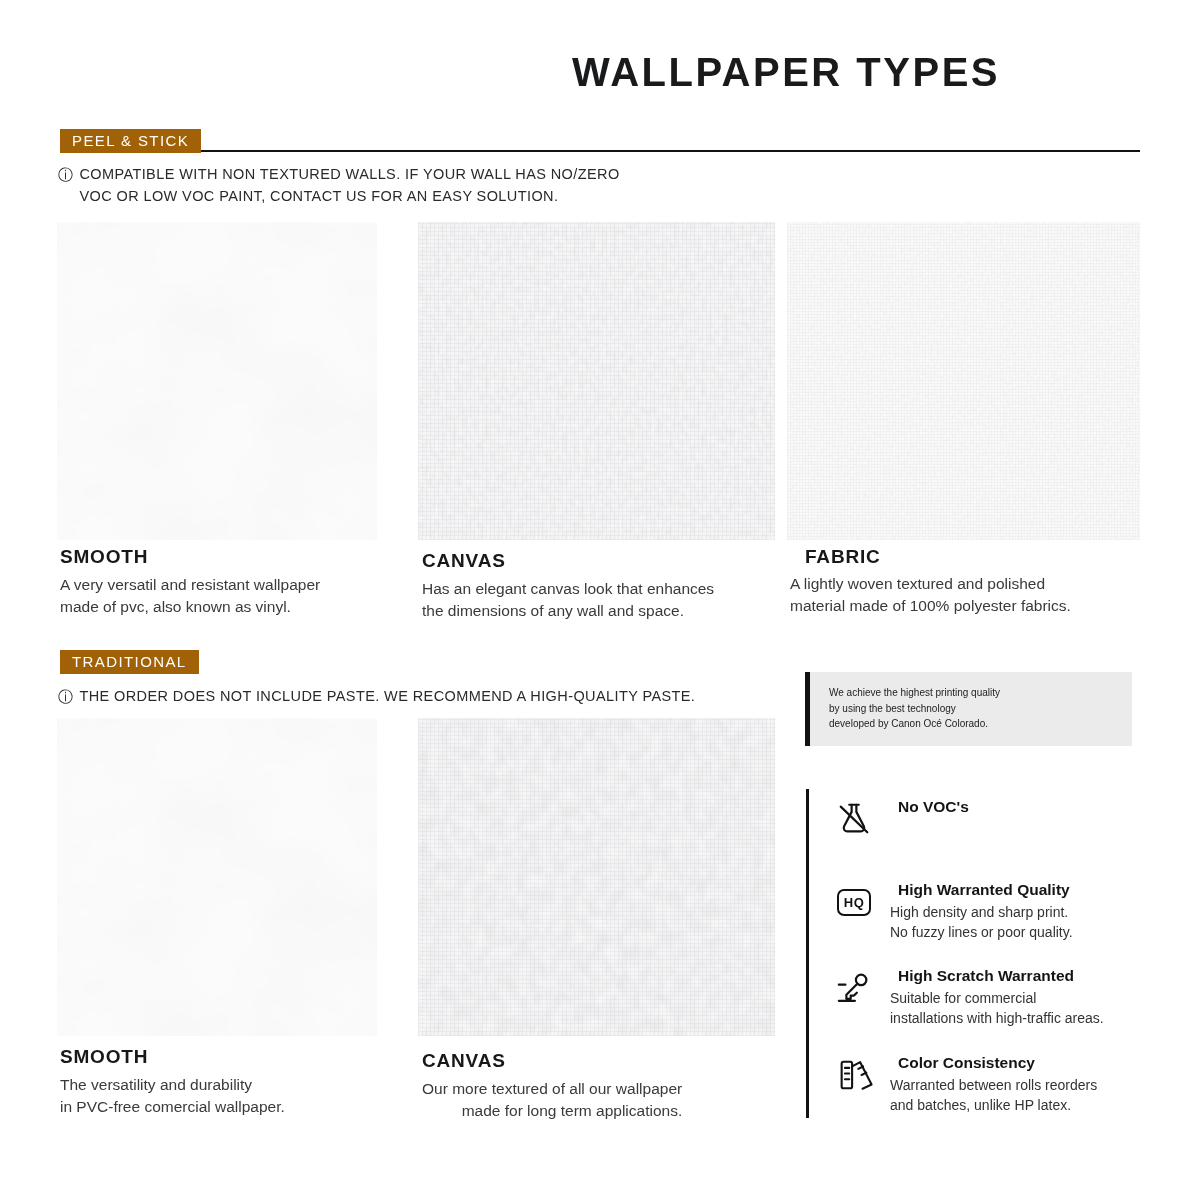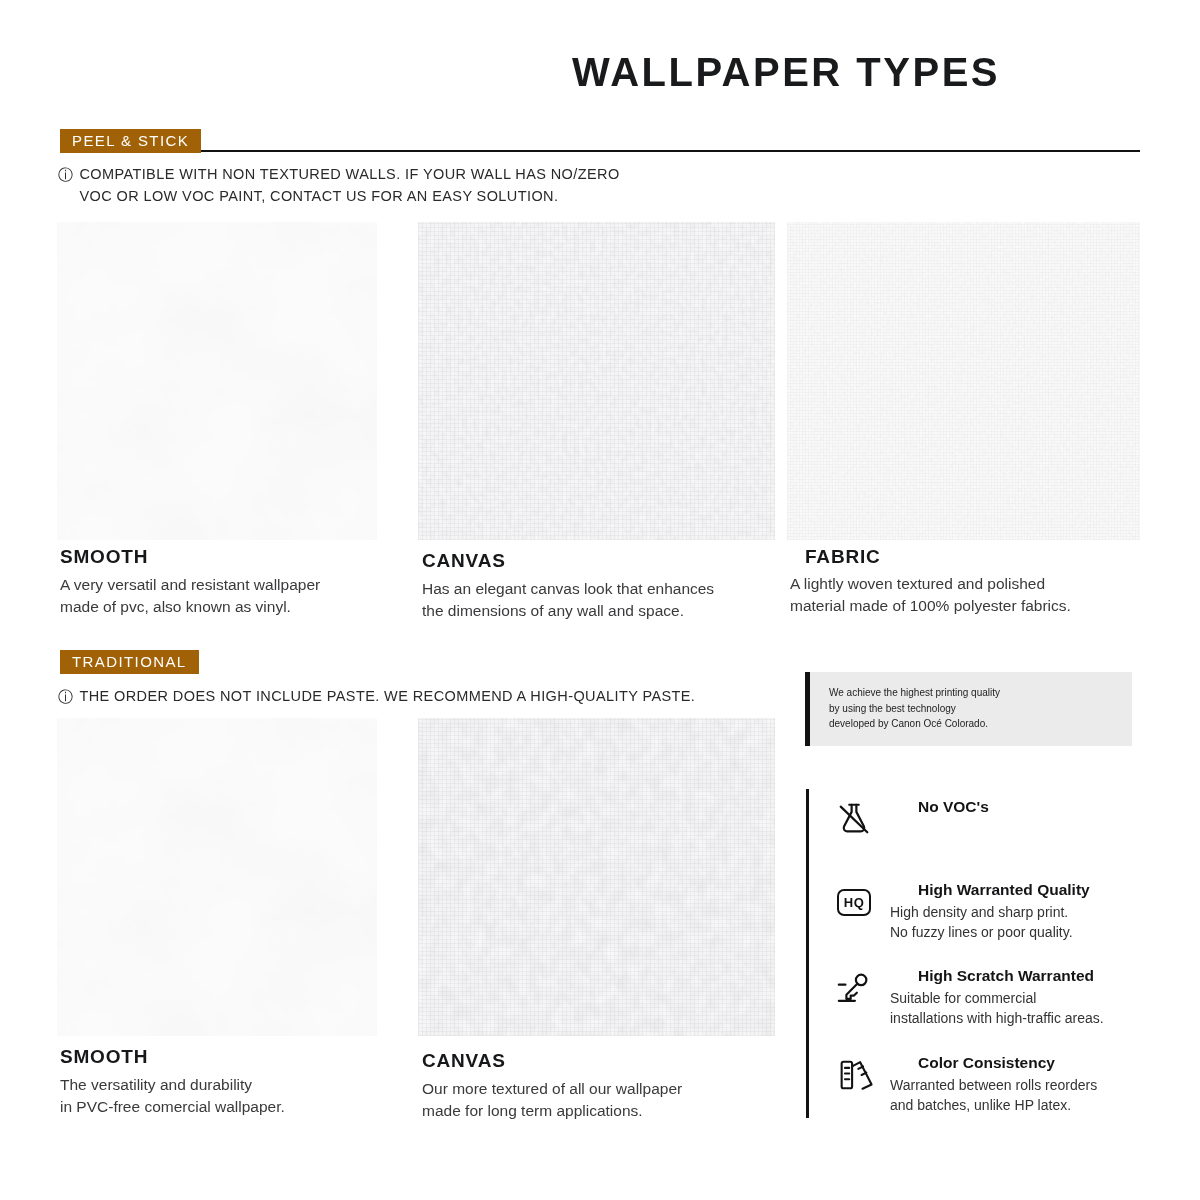--- a/index.html
+++ b/index.html
@@ -58,41 +58,41 @@
   .cap-title {
     position:absolute; font-size:19px; font-weight:700; letter-spacing:0.8px; color:#17181a;
   }
   .cap-desc {
     position:absolute; font-size:15.5px; color:#3a3a3c; line-height:1.42;
   }
   .ct-ps-smooth { left:60px;  top:546px; }  .cd-ps-smooth { left:60px;  top:574px; }
   .ct-ps-canvas { left:422px; top:550px; }  .cd-ps-canvas { left:422px; top:578px; }
   .ct-ps-fabric { left:790px; top:546px;margin-left:15px; }  .cd-ps-fabric { left:790px; top:573px; }
   .ct-tr-smooth { left:60px;  top:1046px; } .cd-tr-smooth { left:60px;  top:1074px; }
-  .ct-tr-canvas { left:422px; top:1050px; } .cd-tr-canvas { left:422px; top:1078px; }
+  .ct-tr-canvas { left:422px; top:1050px; } .cd-tr-canvas { left:422px; top:1078px;text-align:right; }
 
   .quality {
     position:absolute; left:805px; top:672px; width:327px;
     background:#ebebec; border-left:5px solid #121212;
     padding:13px 14px 14px 19px;
     font-size:10px; line-height:1.55; color:#232325;
   }
 
   .features-line { position:absolute; left:806px; top:789px; width:3px; height:329px; background:#121212; }
 
   .feature { position:absolute; left:834px; width:302px; }
   .f1 { top:798px; } .f2 { top:881px; } .f3 { top:967px; } .f4 { top:1054px; }
   .f-icon { position:absolute; left:0; top:1px; width:40px; height:40px; display:flex; align-items:center; justify-content:center; }
   .f-icon svg { display:block; }
   .hq-box {
     width:34px; height:27px; border:2.5px solid #121212; border-radius:7px;
     display:flex; align-items:center; justify-content:center;
     font-size:13px; font-weight:700; letter-spacing:0.5px; color:#121212;
   }
-  .f-title { margin-left:84px; font-size:15.5px; font-weight:700; color:#141416; }
+  .f-title { margin-left:64px; font-size:15.5px; font-weight:700; color:#141416; }
   .f-desc  { margin-left:56px; margin-top:3px; font-size:14px; color:#333335; line-height:1.45; }
 </style>
 </head>
 <body>
 
 <div class="page">
 
   <svg width="0" height="0" style="position:absolute" aria-hidden="true">
     <defs>
       <filter id="texSmooth" x="0%" y="0%" width="100%" height="100%">

